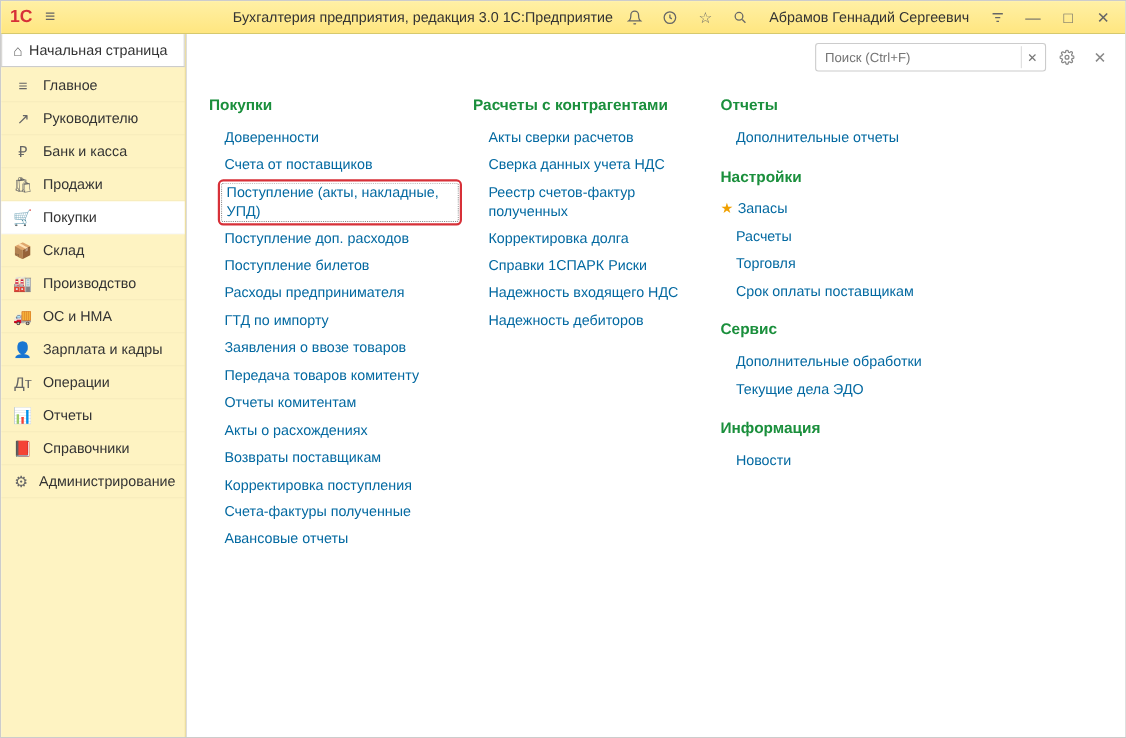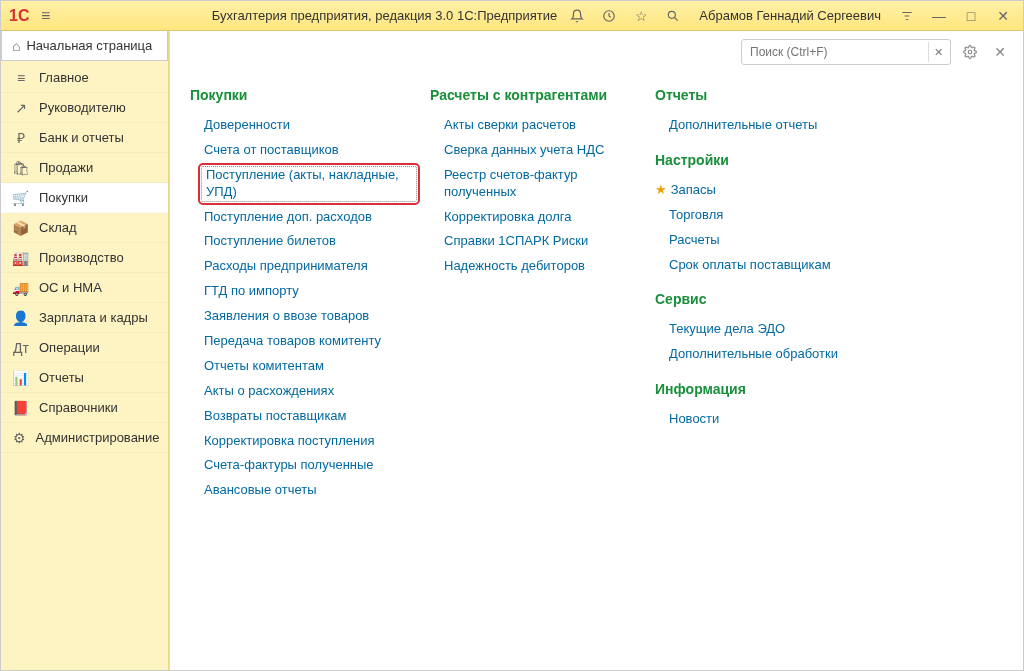--- a/index.html
+++ b/index.html
@@ -189,21 +189,21 @@
         <div class="side-item">
           <span class="side-icon">≡</span>
           <span>Главное</span>
         </div>
         <div class="side-item">
           <span class="side-icon">↗</span>
           <span>Руководителю</span>
         </div>
         <div class="side-item">
           <span class="side-icon">₽</span>
-          <span>Банк и отчеты</span>
+          <span>Банк и касса</span>
         </div>
         <div class="side-item">
           <span class="side-icon">🛍</span>
           <span>Продажи</span>
         </div>
         <div class="side-item active">
           <span class="side-icon">🛒</span>
           <span>Покупки</span>
         </div>
         <div class="side-item">
@@ -258,31 +258,32 @@
 
     <div class="columns">
       <div class="col col1" id="col1"><div class="sec-title">Покупки</div><div class="link">Доверенности</div><div class="link">Счета от поставщиков</div><div class="link highlighted">Поступление (акты, накладные, УПД)</div><div class="link">Поступление доп. расходов</div><div class="link">Поступление билетов</div><div class="link">Расходы предпринимателя</div><div class="link">ГТД по импорту</div><div class="link">Заявления о ввозе товаров</div><div class="link">Передача товаров комитенту</div><div class="link">Отчеты комитентам</div><div class="link">Акты о расхождениях</div><div class="link">Возвраты поставщикам</div><div class="link">Корректировка поступления</div><div class="link">Счета-фактуры полученные</div><div class="link">Авансовые отчеты</div></div>
       <div class="col col2" id="col2">
           <div class="sec-title">Расчеты с контрагентами</div>
           <div class="link">Акты сверки расчетов</div>
           <div class="link">Сверка данных учета НДС</div>
           <div class="link">Реестр счетов-фактур полученных</div>
           <div class="link">Корректировка долга</div>
           <div class="link">Справки 1СПАРК Риски</div>
+          <div class="link">Надежность входящего НДС</div>
           <div class="link">Надежность дебиторов</div>
         </div>
       <div class="col col3" id="col3">
           <div class="sec-title">Отчеты</div>
           <div class="link">Дополнительные отчеты</div>
           <div class="sec-title">Настройки</div>
           <div class="link star">Запасы</div>
+          <div class="link">Расчеты</div>
           <div class="link">Торговля</div>
-          <div class="link">Расчеты</div>
           <div class="link">Срок оплаты поставщикам</div>
           <div class="sec-title">Сервис</div>
+          <div class="link">Дополнительные обработки</div>
           <div class="link">Текущие дела ЭДО</div>
-          <div class="link">Дополнительные обработки</div>
           <div class="sec-title">Информация</div>
           <div class="link">Новости</div>
         </div>
     </div>
   </div>
 </div>
 
 </body></html>

